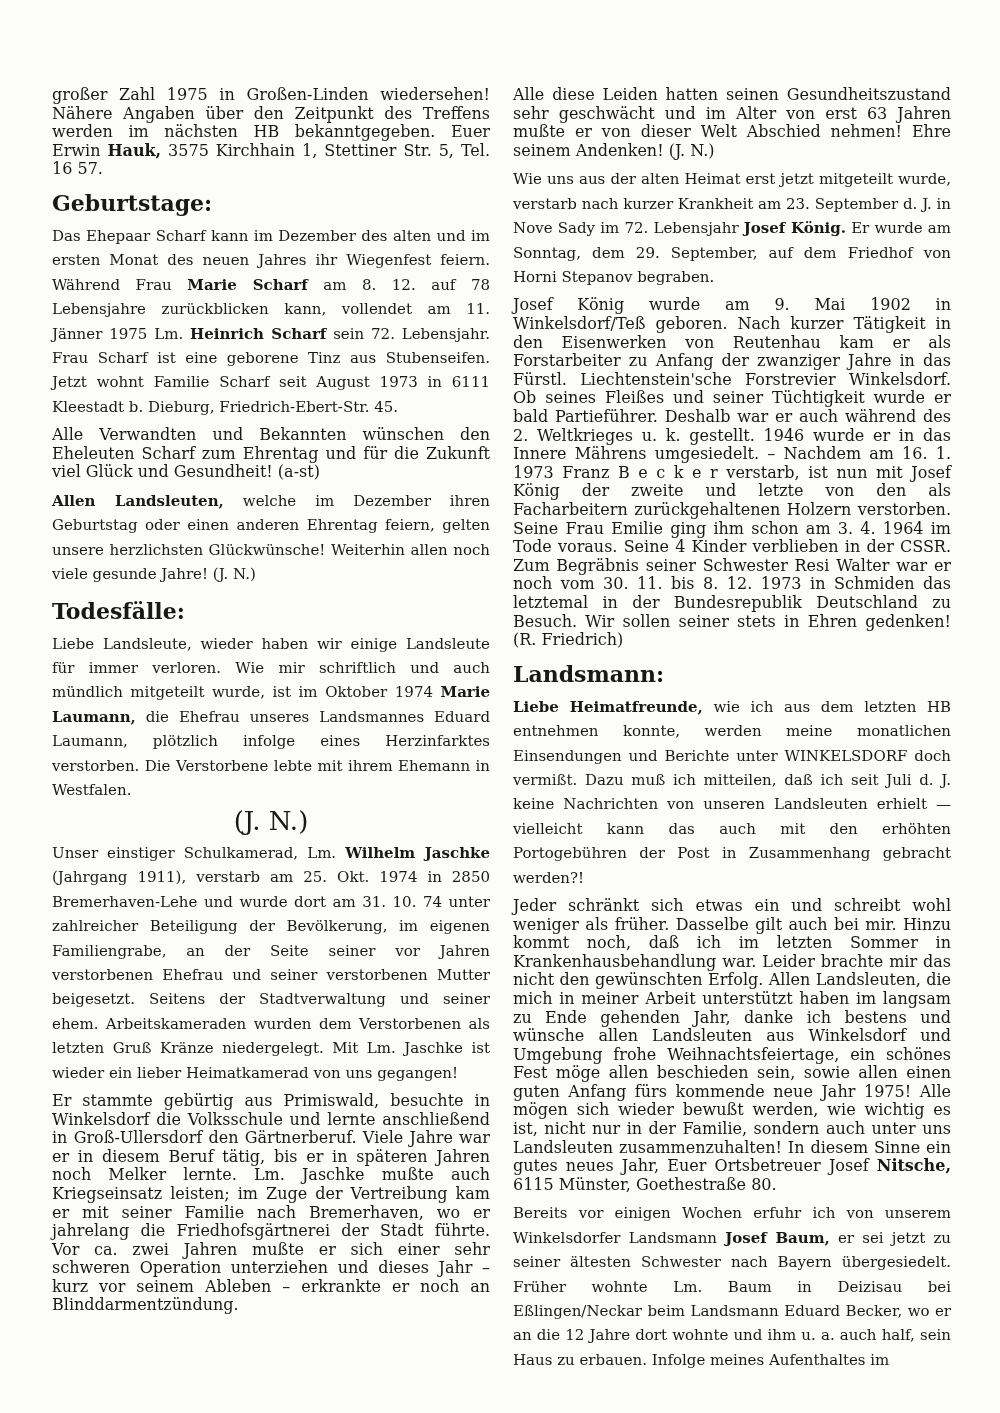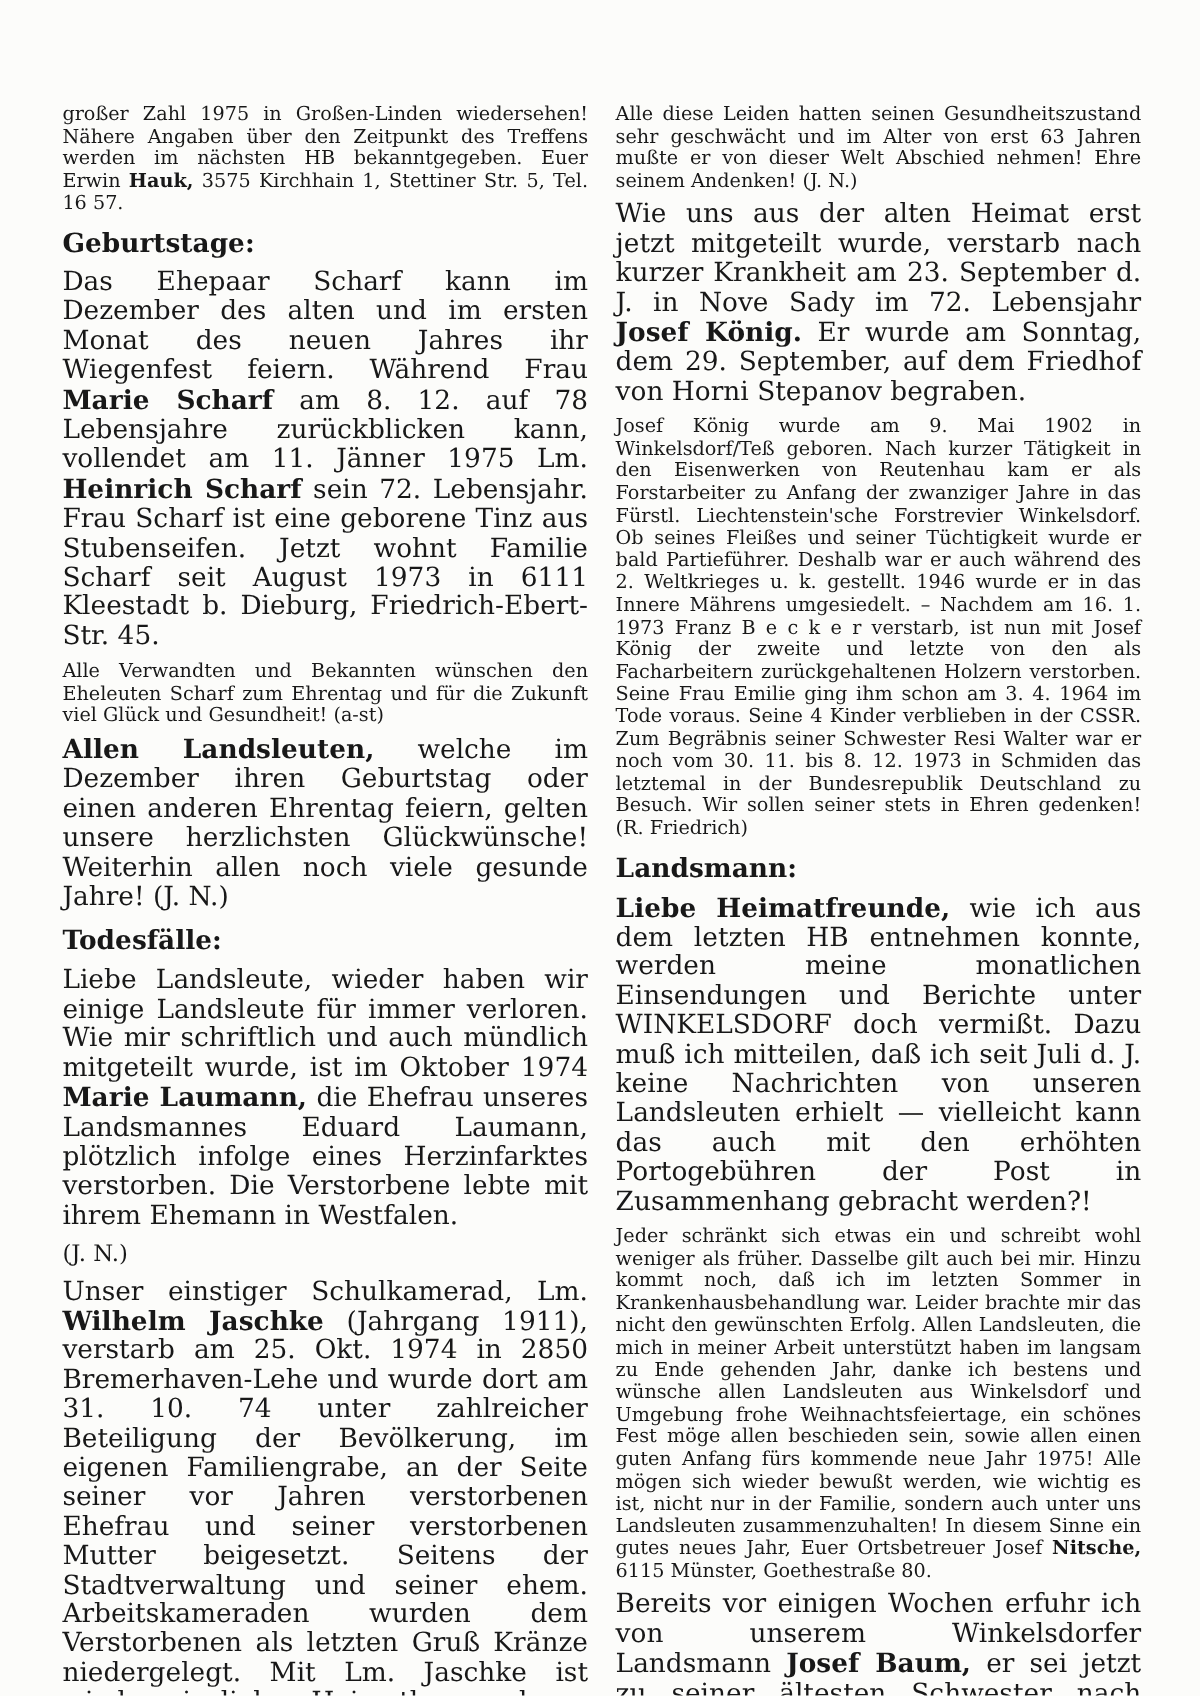--- a/index.html
+++ b/index.html
@@ -14,21 +14,21 @@
     box-sizing: border-box;
     width: 995px; height: 1413px;
     padding: 86px 44px 40px 52px;
   }
   .columns {
     display: flex;
     justify-content: space-between;
   }
   .col { width: 438px; }
   .p-large {
-    font-size: 22px;
+    font-size: 15px;
     line-height: 24.4px;
     text-align: justify;
     margin: 0 0 7px 0;
   }
   .p-small {
     font-size: 16px;
     line-height: 18.6px;
     text-align: justify;
     margin: 0 0 7px 0;
   }
@@ -38,23 +38,23 @@
     margin: 16px 0 10px 0;
     line-height: 25px;
   }
   .subheading {
     font-size: 22px;
     font-weight: bold;
     margin: 12px 0 9px 0;
     line-height: 24px;
   }
   .sig-right {
-    font-size: 19px;
+    font-size: 26px;
     line-height: 24.4px;
-    text-align: left;
+    text-align: center;
     margin: 0 0 7px 0;
   }
   b { font-weight: bold; }
 </style>
 </head>
 <body>
 
 <div class="sheet">
   <div class="columns">
 

